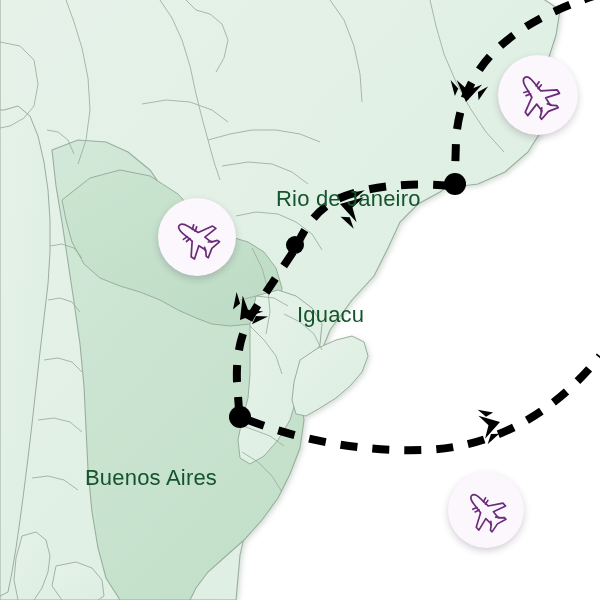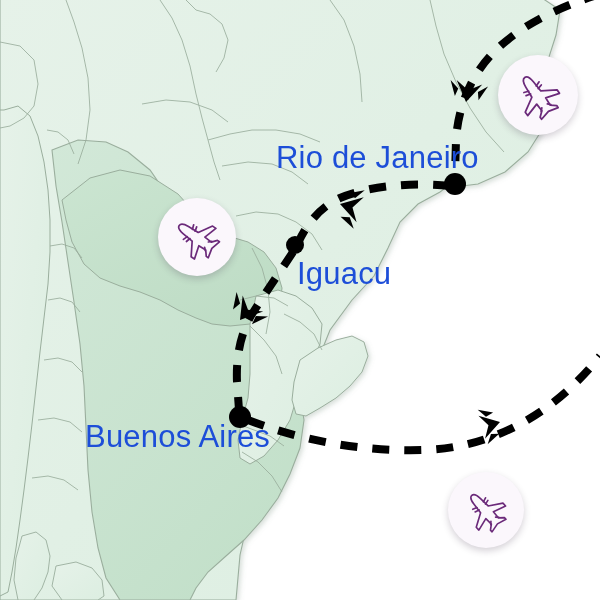--- a/index.html
+++ b/index.html
@@ -21,28 +21,29 @@
   #map-svg {
     position: absolute;
     top: 0;
     left: 0;
     width: 600px;
     height: 600px;
     display: block;
   }
   .city-label {
     position: absolute;
-    color: #1d4ed8;
+    color: #14532d;
     font-family: "Liberation Sans", sans-serif;
-    font-size: 31px;
+    font-size: 22px;
     font-weight: 400;
     letter-spacing: 0.2px;
     white-space: nowrap;
     line-height: 1;
     user-select: none;
+    margin-top: 46px;
   }
   .plane-badge {
     position: absolute;
     border-radius: 50%;
     background: #fbf7fc;
     box-shadow: 0 3px 7px rgba(60,40,70,0.22);
     display: flex;
     align-items: center;
     justify-content: center;
   }

